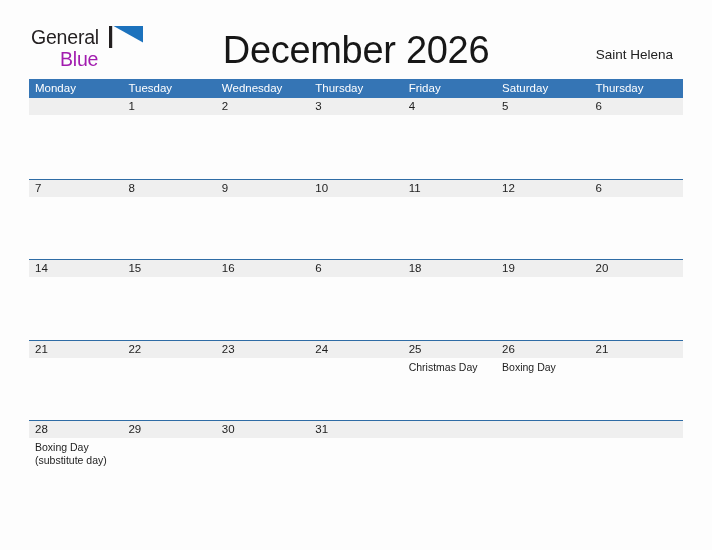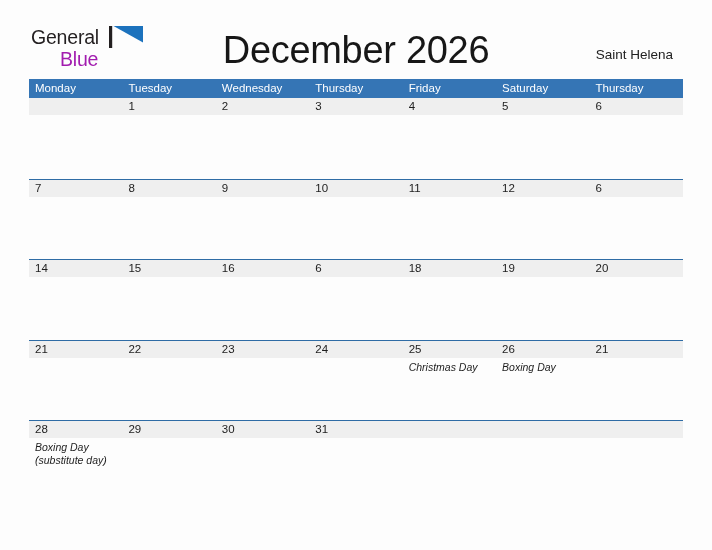--- a/index.html
+++ b/index.html
@@ -136,21 +136,20 @@
     display: block;
   }
   .day-events {
     margin-top: 3px;
   }
   .event-line {
     font-size: 10.5px;
     line-height: 12.5px;
     color: #1d1d1d;
     white-space: nowrap;
-    font-style: italic;
   }
   .empty .day-number {
     visibility: hidden;
   }
 </style>
 </head>
 <body>
 
 <div class="page-header">
 

